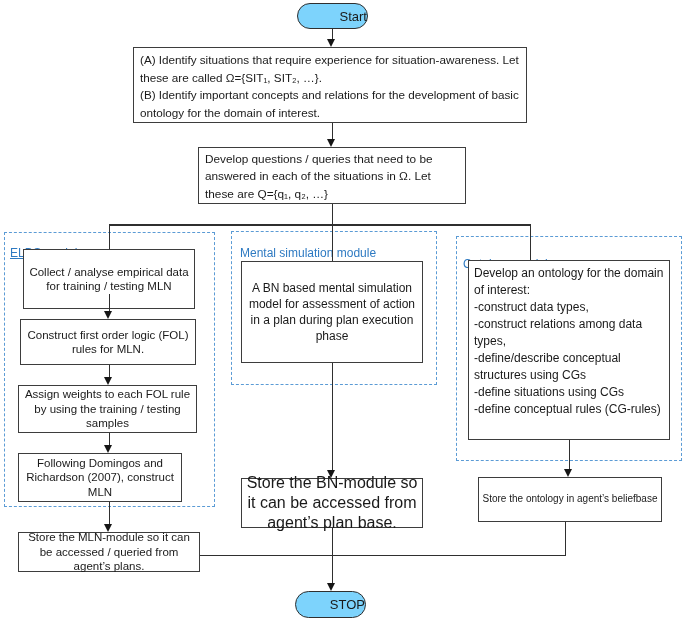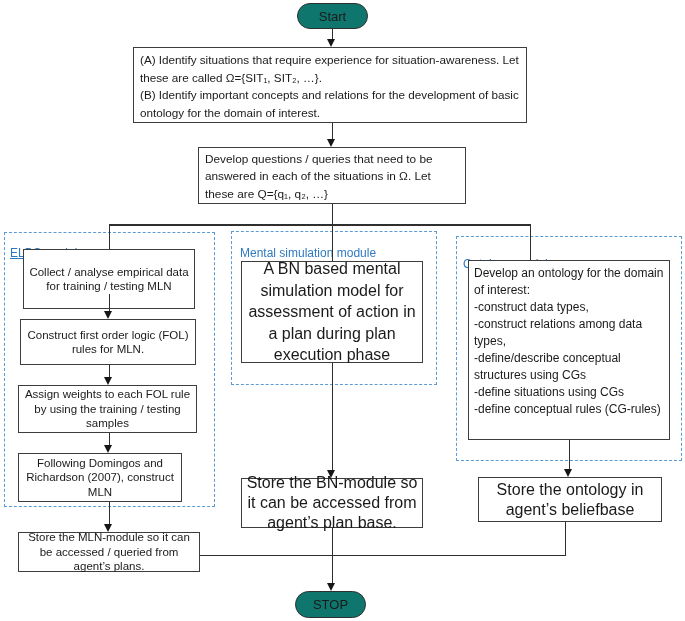--- a/index.html
+++ b/index.html
@@ -3,22 +3,22 @@
 <meta charset="utf-8">
 <style>
   html,body{margin:0;padding:0;background:#ffffff;}
   #canvas{position:relative;width:685px;height:621px;background:#ffffff;
           font-family:"Liberation Sans","DejaVu Sans",sans-serif;color:#1a1a1a;overflow:hidden;}
   .abs{position:absolute;box-sizing:border-box;}
   .node{border:1.5px solid #3d3d3d;background:#ffffff;font-size:11.5px;line-height:1.25;}
   .center{display:flex;align-items:center;justify-content:center;text-align:center;padding:2px 3px;}
   .leftalign{text-align:left;padding:3px 6px;}
   .prewrap{white-space:pre-line;}
-  .oval{border:1.6px solid #2f2f2f;border-radius:14px;display:flex;align-items:center;justify-content:center;
-        font-size:13px;background:#0f766e;}
+  .oval{border:1.6px solid #2f2f2f;border-radius:14px;display:flex;align-items:center;justify-content:flex-end;
+        font-size:13px;background:#7dd3fc;}
   .vline{width:1.5px;background:#2f2f2f;}
   .hline{height:1.5px;background:#2f2f2f;}
   .ah{width:0;height:0;border-left:4.5px solid transparent;border-right:4.5px solid transparent;border-top:8px solid #161616;}
   .module{border:1.6px dashed #5b9bd5;background:transparent;}
   .modlabel{font-size:12px;color:#2e7ac2;background:#fff;padding:12px 2px;white-space:nowrap;}
   .u{text-decoration:underline;}
 </style>
 </head>
 <body>
 
@@ -41,33 +41,33 @@
 
   <div class="abs node center" style="left:23px;top:249px;width:172px;height:60px;">Collect / analyse empirical data for training / testing MLN</div>
   <div class="abs node center" style="left:20px;top:319px;width:176px;height:46px;">Construct first order logic (FOL) rules for MLN.</div>
   <div class="abs node center" style="left:18px;top:385px;width:179px;height:48px;">Assign weights to each FOL rule by using the training / testing samples</div>
   <div class="abs node center" style="left:18px;top:453px;width:164px;height:49px;">Following Domingos and Richardson (2007), construct MLN</div>
   <div class="abs node center" style="left:18px;top:532px;width:182px;height:40px;">Store the MLN-module so it can be accessed / queried from agent’s plans.</div>
 
   <div class="abs module" style="left:231px;top:231px;width:206px;height:154px;"></div>
   <div class="abs modlabel" style="left:238px;top:234px;">Mental simulation module</div>
 
-  <div class="abs node center" style="left:241px;top:261px;width:182px;height:102px;font-size:16px;line-height:1.35;">A BN based mental simulation model for assessment of action in a plan during plan execution phase</div>
+  <div class="abs node center" style="left:241px;top:261px;width:182px;height:102px;font-size:12px;line-height:1.35;">A BN based mental simulation model for assessment of action in a plan during plan execution phase</div>
   <div class="abs node center" style="left:241px;top:478px;width:182px;height:50px;font-size:16px;">Store the BN-module so it can be accessed from agent’s plan base.</div>
 
   <div class="abs module" style="left:456px;top:236px;width:226px;height:225px;"></div>
   <div class="abs modlabel" style="left:461px;top:245px;">Ontology-module</div>
 
   <div class="abs node leftalign prewrap" style="left:468px;top:260px;width:202px;height:180px;font-size:12px;line-height:1.42;padding:4px 5px;">Develop an ontology for the domain of interest:
 -construct data types,
 -construct relations among data types,
 -define/describe conceptual structures using CGs
 -define situations using CGs
 -define conceptual rules (CG-rules)</div>
-  <div class="abs node center" style="left:478px;top:477px;width:184px;height:45px;font-size:16px;">Store the ontology in agent’s beliefbase</div>
+  <div class="abs node center" style="left:478px;top:477px;width:184px;height:45px;font-size:10px;">Store the ontology in agent’s beliefbase</div>
 
   <div class="abs vline" style="left:331.5px;top:29px;height:11px;"></div>
   <div class="abs ah" style="left:327px;top:39px;"></div>
 
   <div class="abs vline" style="left:331.5px;top:123px;height:17px;"></div>
   <div class="abs ah" style="left:327px;top:139px;"></div>
 
   <div class="abs vline" style="left:331.5px;top:204px;height:21px;"></div>
   <div class="abs hline" style="left:108.5px;top:224px;width:422px;"></div>
   <div class="abs vline" style="left:108.5px;top:224px;height:25px;"></div>

